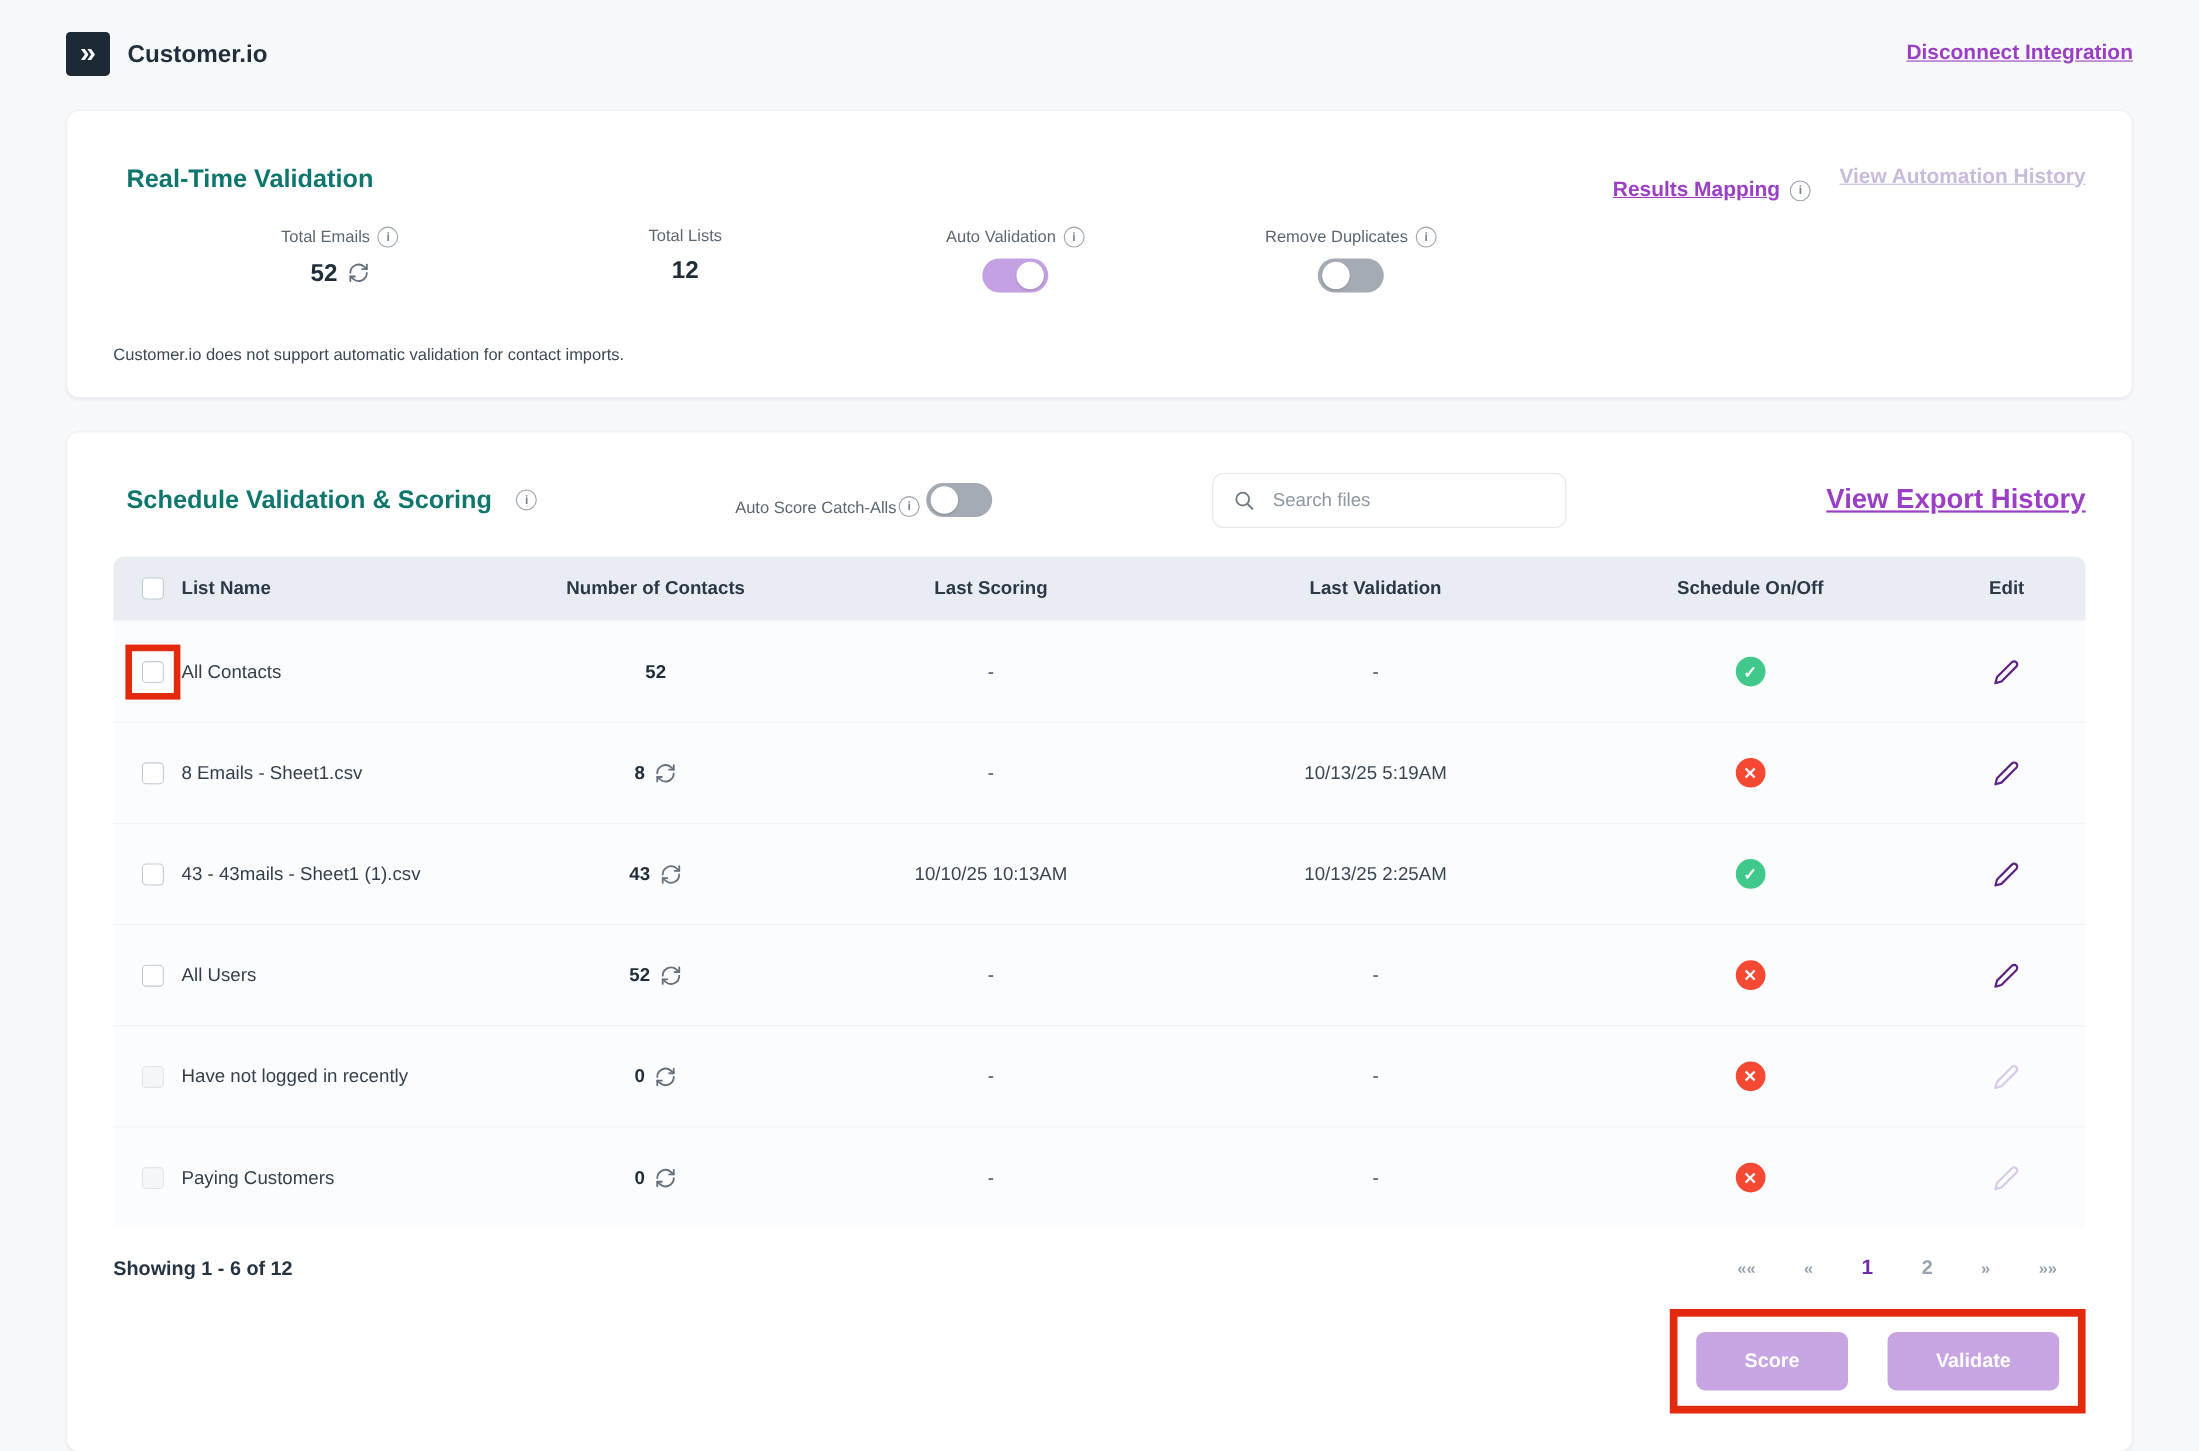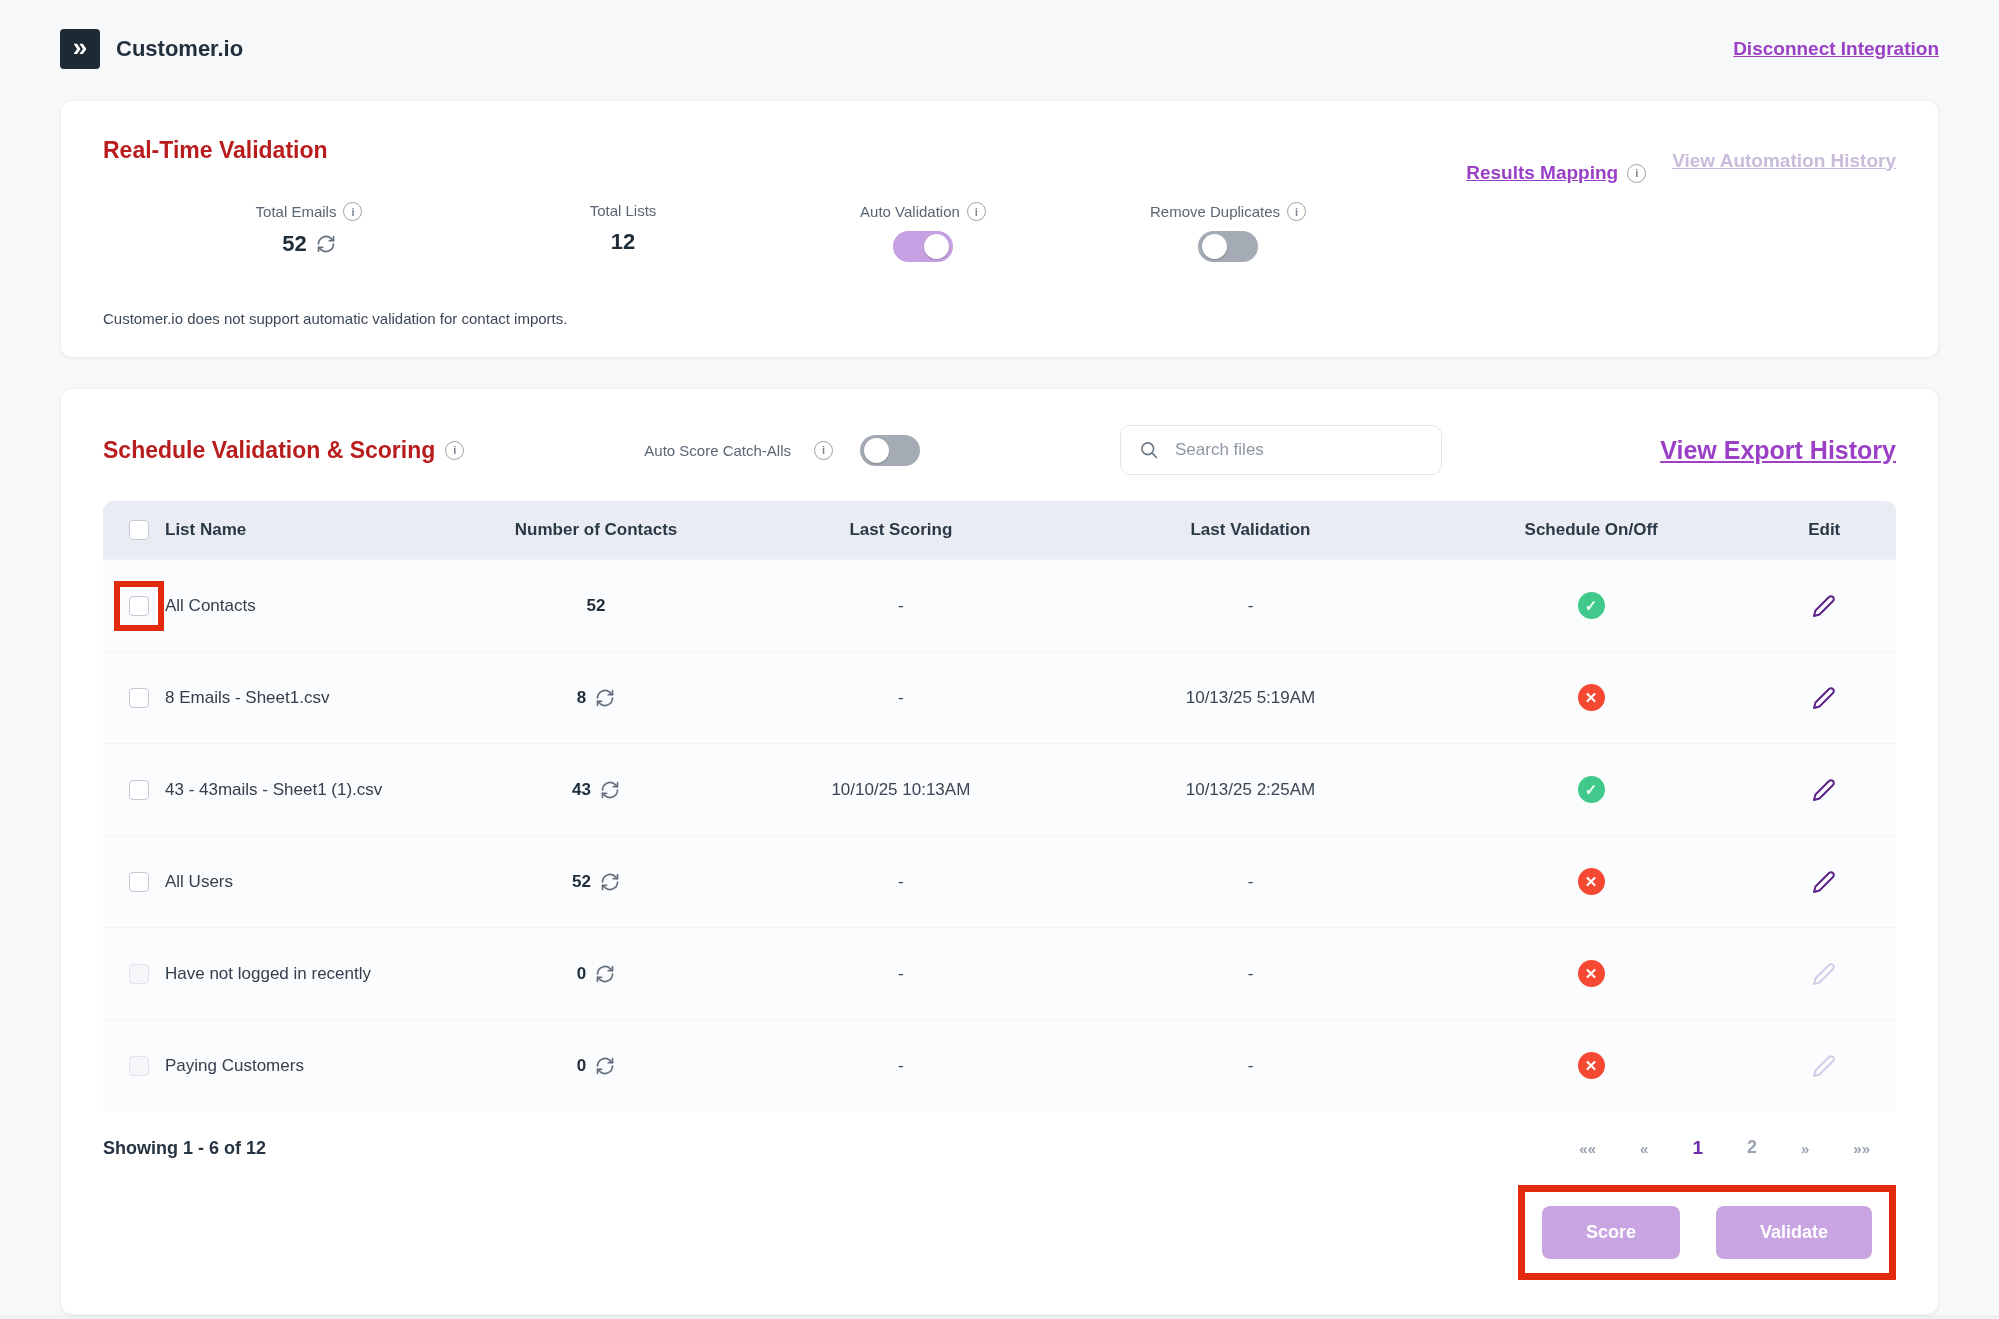--- a/index.html
+++ b/index.html
@@ -16,21 +16,21 @@
   .link-purple{color:#9a3fc6;}
   .link-disabled{color:#c9bcdb;cursor:default;}
   .disconnect{font-size:19px;}
 
   
   .card{background:#fff;border-radius:12px;box-shadow:0 1px 3px rgba(25,40,60,.06);border:1px solid #eef0f4;}
   .card-rt{padding:36px 42px 30px;margin-bottom:30px;}
   .card-sv{padding:36px 42px 24px;margin-bottom:34px;}
 
   .card-head{display:flex;align-items:flex-start;justify-content:space-between;}
-  .card-title{font-size:23px;font-weight:bold;color:#b91c1c;margin:0;display:flex;align-items:center;gap:10px;}
+  .card-title{font-size:23px;font-weight:bold;color:#0f766e;margin:12px;display:flex;align-items:center;gap:10px;}
   .head-links{display:flex;align-items:center;gap:26px;font-size:19px;}
 
   .info-icon{width:17px;height:17px;border:1.4px solid #9aa3ae;border-radius:50%;color:#7b8591;
     display:inline-flex;align-items:center;justify-content:center;font-size:11px;font-weight:bold;flex:0 0 auto;}
 
   
   .stats-row{position:relative;height:86px;margin-top:18px;}
   .stat{position:absolute;top:0;text-align:center;}
   .stat-label{font-size:15px;color:#5a6672;display:flex;align-items:center;gap:7px;justify-content:center;}
   .stat-value{font-size:22px;font-weight:bold;color:#1f2d3a;margin-top:10px;display:flex;align-items:center;gap:9px;justify-content:center;}
@@ -42,21 +42,21 @@
   .stat-4{left:1000px;width:250px;}
   .toggle{width:60px;height:31px;border-radius:16px;background:#a4abb5;position:relative;margin:10px auto 0;cursor:pointer;}
   .toggle .knob{position:absolute;top:3px;left:4px;width:25px;height:25px;border-radius:50%;background:#fff;box-shadow:0 1px 2px rgba(0,0,0,.2);}
   .toggle.on{background:#c5a0e2;}
   .toggle.on .knob{left:31px;}
   .rt-note{font-size:15px;color:#3c4856;margin-top:22px;}
 
   
   .sv-head{display:flex;align-items:center;margin-bottom:26px;}
   .sv-title-wrap{display:flex;align-items:center;gap:10px;flex:0 0 auto;}
-  .auto-score{display:flex;align-items:center;gap:23px;margin-left:180px;font-size:15px;color:#5a6672;}
+  .auto-score{display:flex;align-items:flex-end;gap:2px;margin-left:180px;font-size:15px;color:#5a6672;}
   .auto-score .toggle{margin:0 0 0 4px;}
   .search-box{margin-left:200px;display:flex;align-items:center;gap:14px;width:322px;height:50px;
     border:1px solid #e3e7ec;border-radius:10px;background:#fff;padding:0 18px;box-sizing:border-box;}
   .search-box svg{width:20px;height:20px;stroke:#6f7a86;flex:0 0 auto;}
   .search-box input{border:0;outline:0;font-size:17px;color:#3a4654;width:100%;background:transparent;font-family:inherit;}
   .search-box input::placeholder{color:#8d97a3;}
   .export-link{margin-left:auto;font-size:25px;}
 
   
   .tbl{border-radius:10px;overflow:visible;}

